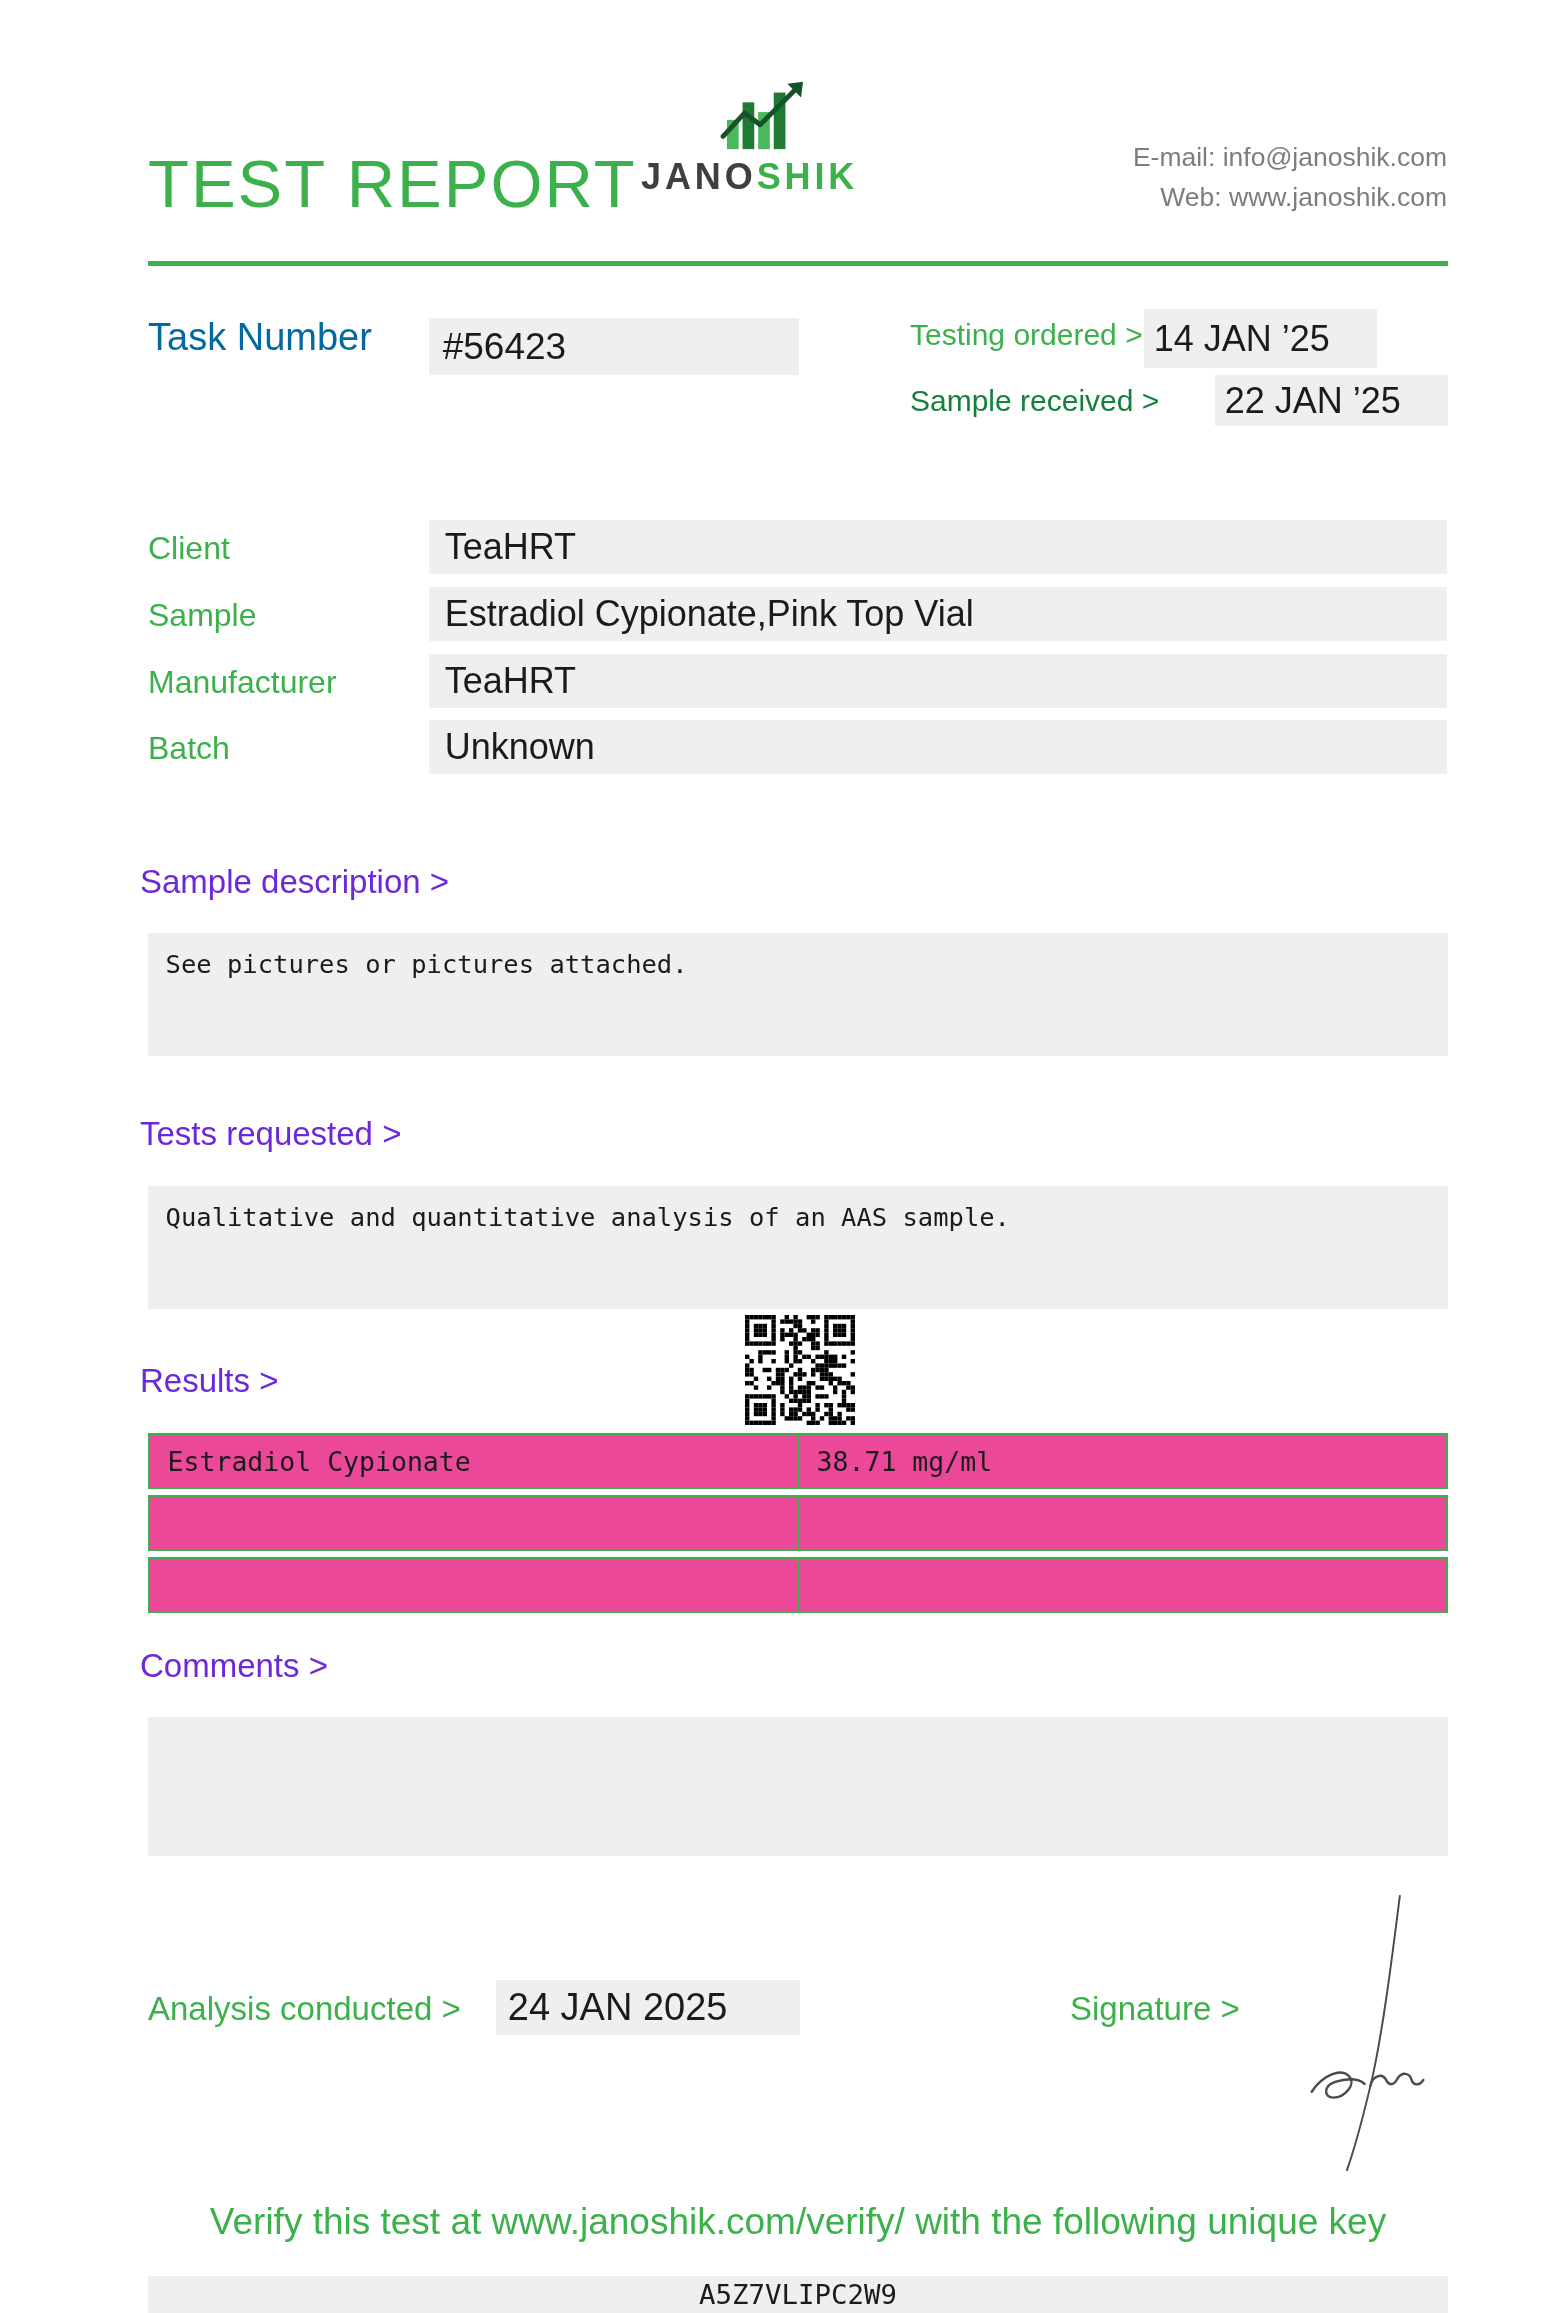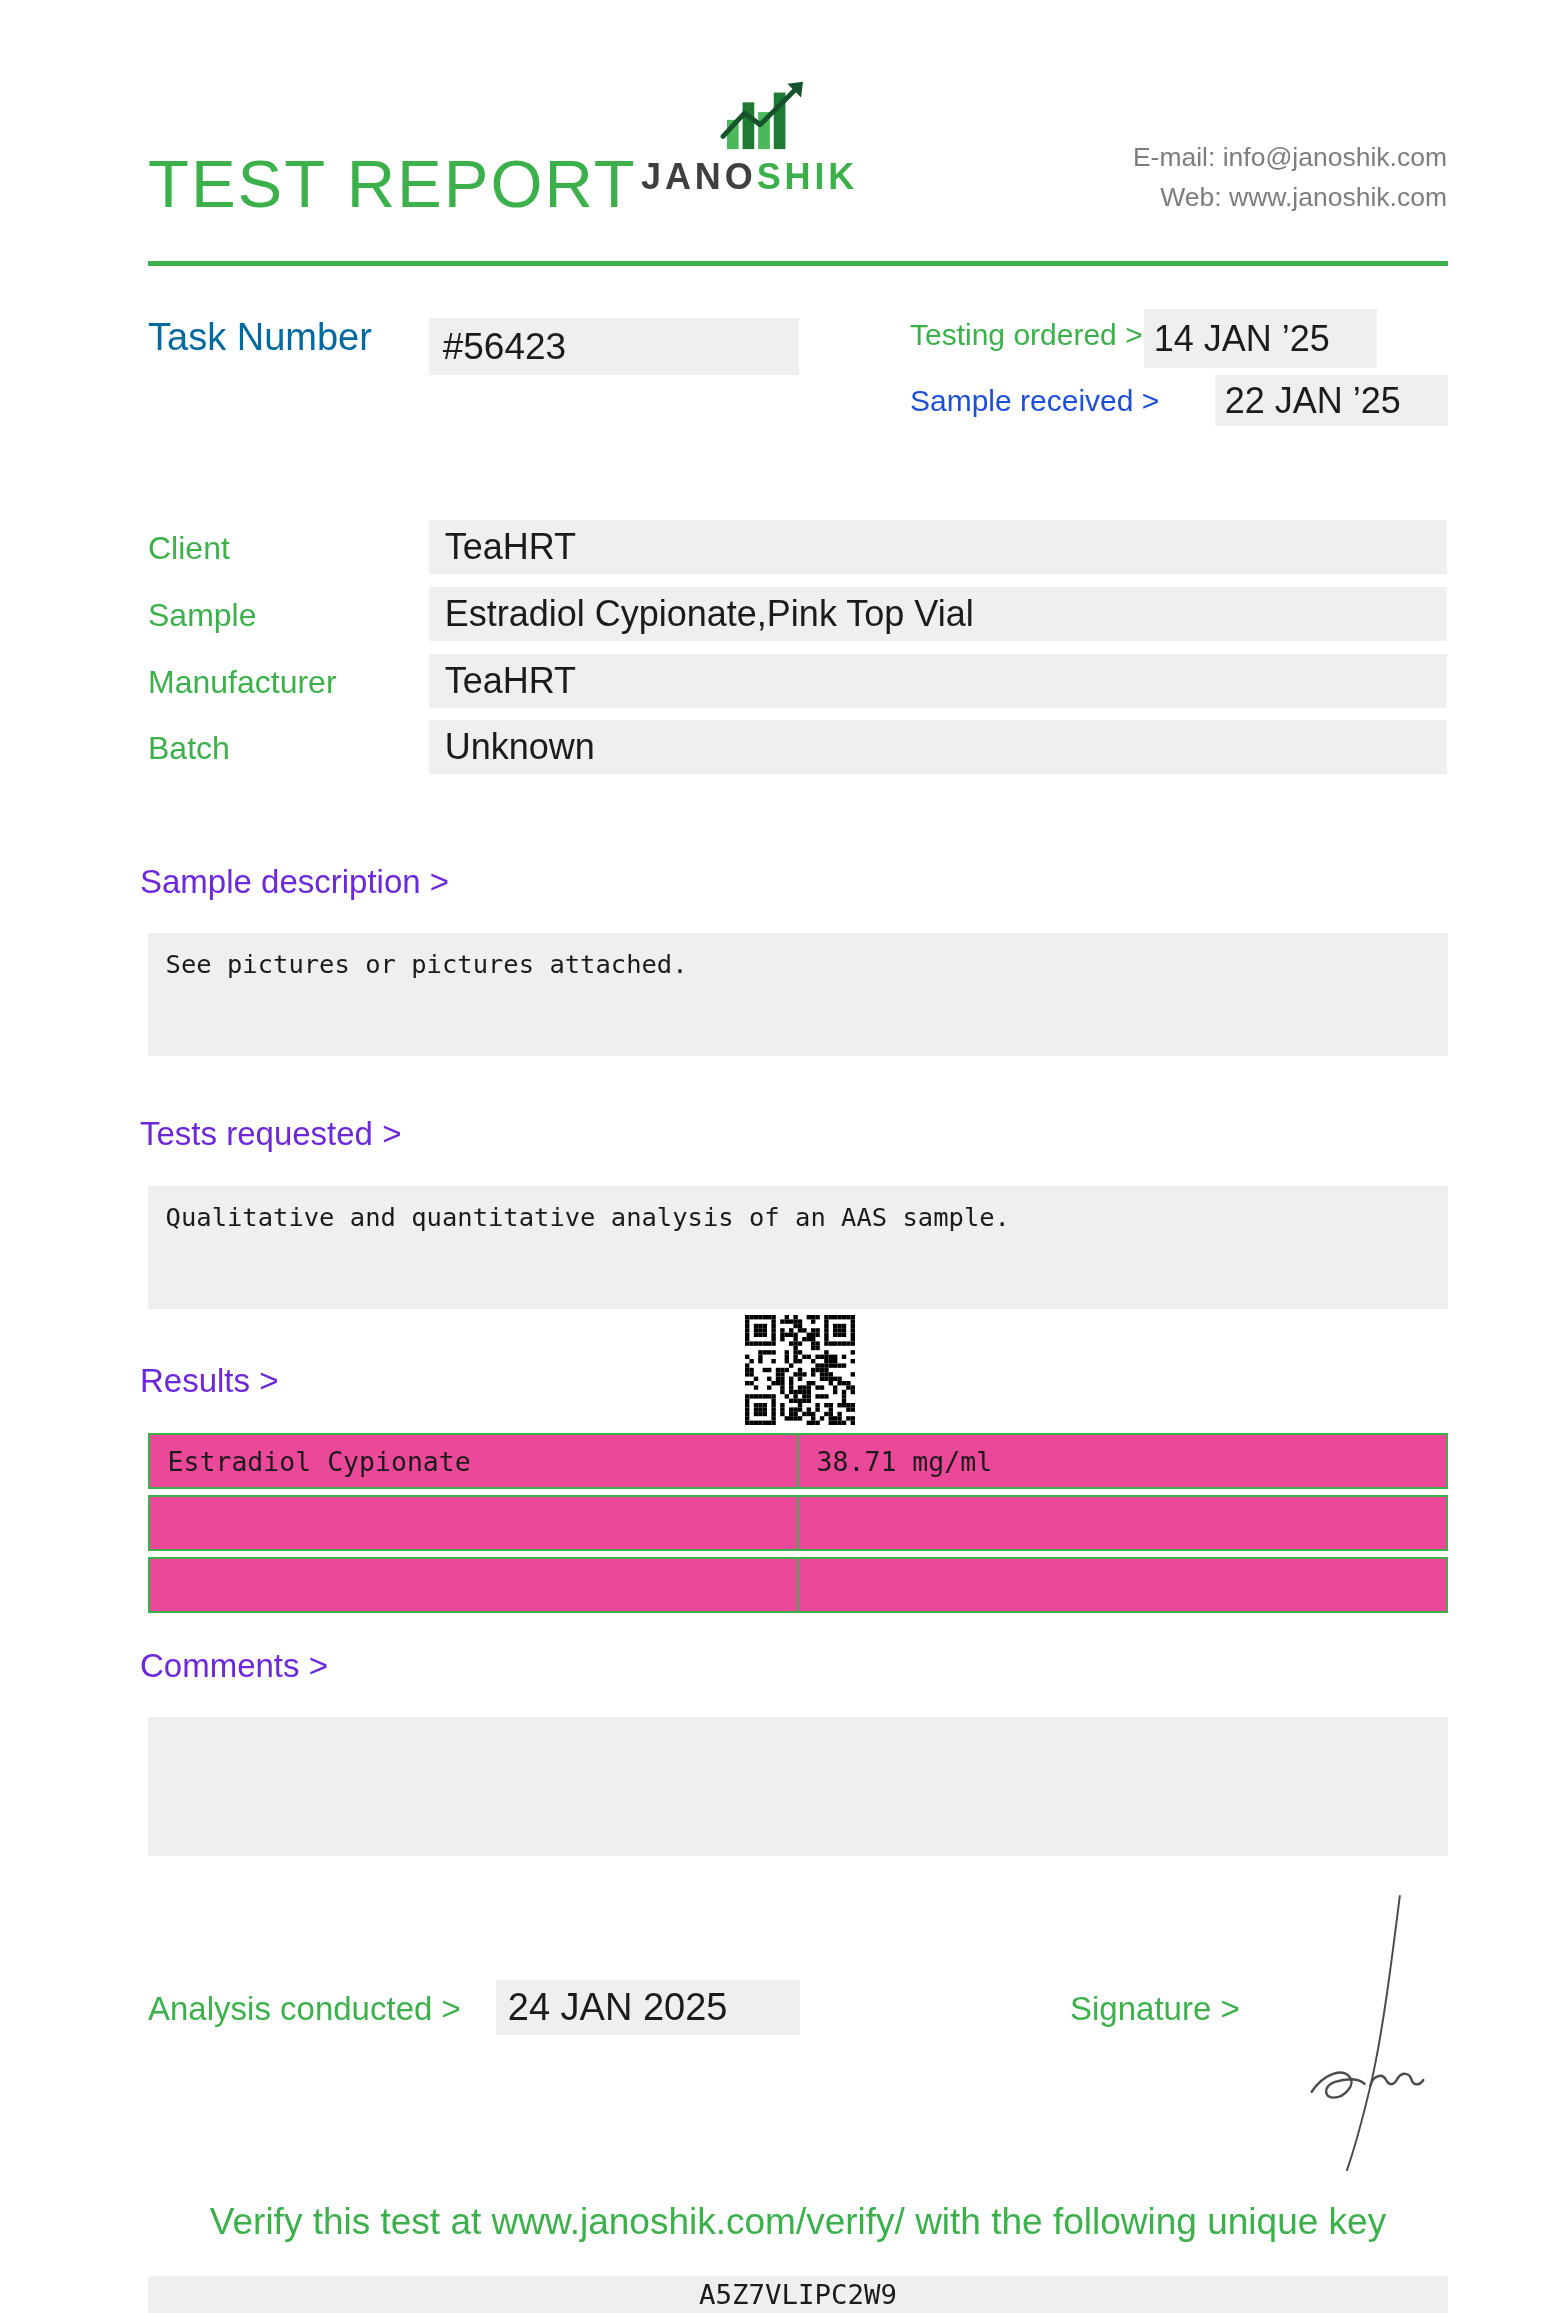--- a/index.html
+++ b/index.html
@@ -20,21 +20,21 @@
   .logo-primary { color:#3f3f3f; }
   .logo-secondary { color:#3cb14b; }
   .contact { right:121px; top:137px; text-align:right; font-size:26.5px; color:#7d7d7d; line-height:40px; }
   .rule { left:148px; top:261px; width:1300px; height:4.9px; background:#3cb14b; }
 
   
   .task-label { left:148px; top:316px; font-size:38px; color:#0369a1; }
   .task-box { left:429px; top:306px; width:370px; height:57px; font-size:37px; padding-left:13.7px; font-weight:500;margin-top:12px; }
   .ordered-label  { left:910px; top:318px; font-size:30px; color:#3cb14b; }
   .ordered-box    { left:1144px; top:309px; width:233px; height:59px; font-size:36px; padding-left:9.8px; font-weight:500; }
-  .received-label { left:910px; top:384px; font-size:30px; color:#1d4ed8; }
+  .received-label { left:910px; top:384px; font-size:30px; color:#15803d; }
   .received-box   { left:1215px; top:375px; width:233px; height:51px; font-size:36px; padding-left:9.8px; font-weight:500; }
 
   
   .detail-label { left:148px; font-size:32px; color:#3cb14b; }
   .detail-box   { left:429px; width:1018px; height:54px; font-size:36px; padding-left:15.7px; }
   .d0l{top:530px}.d0b{top:520px}
   .d1l{top:597px}.d1b{top:587px}
   .d2l{top:664px}.d2b{top:654px}
   .d3l{top:730px}.d3b{top:720px}
 

